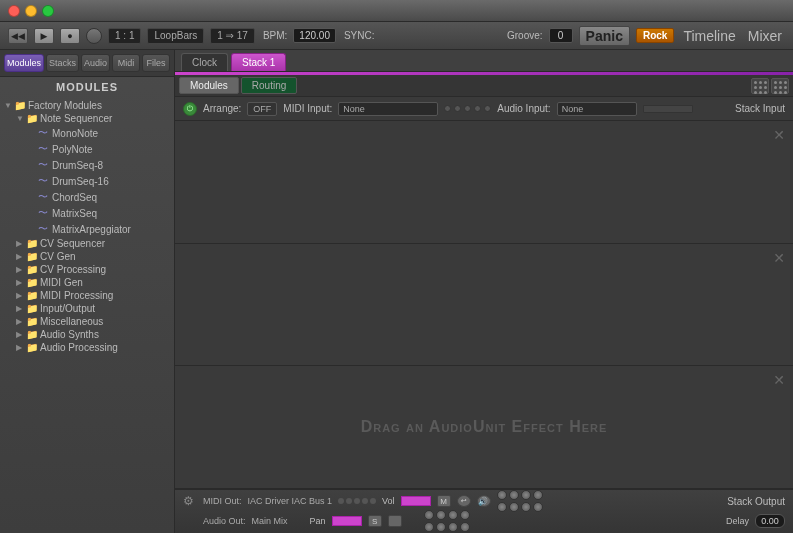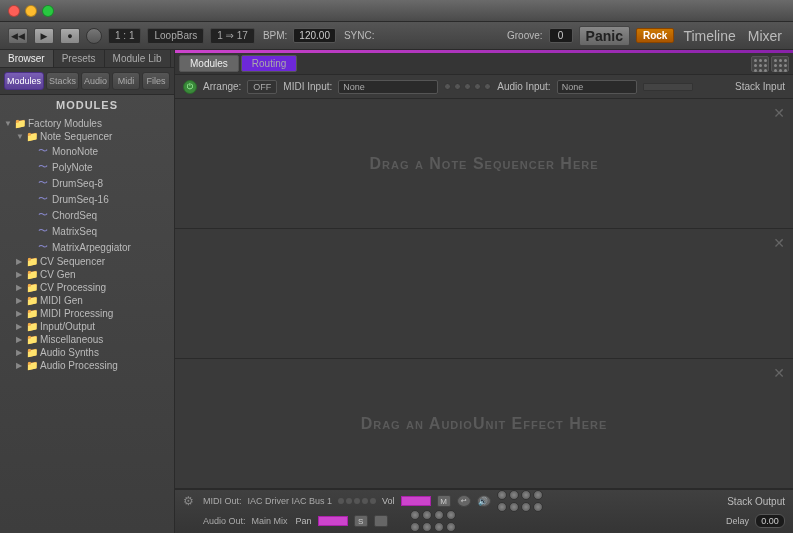--- a/index.html
+++ b/index.html
@@ -294,21 +294,21 @@
     }
     .mr-tab-group {
       display: flex;
       gap: 2px;
     }
     .mr-tab {
       padding: 2px 10px;
       font-size: 10px;
       color: #aaa;
       cursor: pointer;
-      background: #6d28d9;
+      background: #14532d;
       border: 1px solid #555;
       border-radius: 2px;
     }
     .mr-tab.active {
       background: #666;
       color: #eee;
     }
     .grid-icons {
       display: flex;
       gap: 2px;
@@ -568,25 +568,20 @@
   <div class="groove-display">0</div>
   <button class="panic-btn">Panic</button>
   <button class="rock-btn">Rock</button>
   <button class="nav-btn">Timeline</button>
   <button class="nav-btn">Mixer</button>
 </div>
 
 <div class="main-content">
 
   <div class="sidebar">
-    <div class="sidebar-tabs">
-      <div class="sidebar-tab active">Browser</div>
-      <div class="sidebar-tab">Presets</div>
-      <div class="sidebar-tab">Module Lib</div>
-    </div>
 
     <div class="module-tabs">
       <div class="module-tab active">Modules</div>
       <div class="module-tab">Stacks</div>
       <div class="module-tab">Audio</div>
       <div class="module-tab">Midi</div>
       <div class="module-tab">Files</div>
     </div>
 
     <div class="modules-title">Modules</div>
@@ -706,20 +701,24 @@
         <span class="tree-indent"></span>
         <span class="tree-arrow">▶</span>
         <span class="tree-icon">📁</span>
         <span>Audio Processing</span>
       </div>
     </div>
   </div>
 
   <div class="right-panel">
 
+    <div class="stack-tabs">
+      <div class="clock-tab">Clock</div>
+      <div class="stack-tab">Stack 1</div>
+    </div>
 
     <div style="height:3px; background: linear-gradient(to right, #cc44cc, #8822aa); width:100%;"></div>
 
     <div class="module-routing-tabs">
       <div class="mr-tab-group">
         <div class="mr-tab active">Modules</div>
         <div class="mr-tab">Routing</div>
       </div>
       <div class="grid-icons">
         <div class="grid-icon-btn">
@@ -762,21 +761,20 @@
       </div>
       <span class="arrange-label">Audio Input:</span>
       <div class="audio-select">None</div>
       <div style="width:50px; height:8px; background:#444; border:1px solid #333; border-radius:1px;"></div>
       <span class="stack-input-label">Stack Input</span>
     </div>
 
     <div class="drop-zones">
       <div class="drop-zone">
         <div class="drop-zone-close">✕</div>
-        <span class="drop-zone-text">Drag a Note Sequencer Here</span>
       </div>
       <div class="drop-zone">
         <div class="drop-zone-close">✕</div>
       </div>
       <div class="drop-zone">
         <div class="drop-zone-close">✕</div>
         <span class="drop-zone-text">Drag an AudioUnit Effect Here</span>
       </div>
     </div>
 
@@ -806,21 +804,21 @@
           <div class="knob"></div>
           <div class="knob"></div>
           <div class="knob"></div>
         </div>
         <span class="stack-output-label">Stack Output</span>
       </div>
       <div class="bottom-row">
         <span style="width:14px;"></span>
         <span class="bottom-label">Audio Out:</span>
         <span class="bottom-label">Main Mix</span>
-        <span class="vol-label" style="margin-left:2px;">Pan</span>
+        <span class="vol-label" style="margin-left:16px;">Pan</span>
         <div class="vol-bar"></div>
         <div class="s-btn">S</div>
         <div style="width:14px;height:12px;background:#666;border:1px solid #444;border-radius:2px;cursor:pointer;"></div>
         <div class="knob-group" style="margin-left:16px;">
           <div class="knob"></div>
           <div class="knob"></div>
           <div class="knob"></div>
           <div class="knob"></div>
           <div class="knob"></div>
           <div class="knob"></div>

